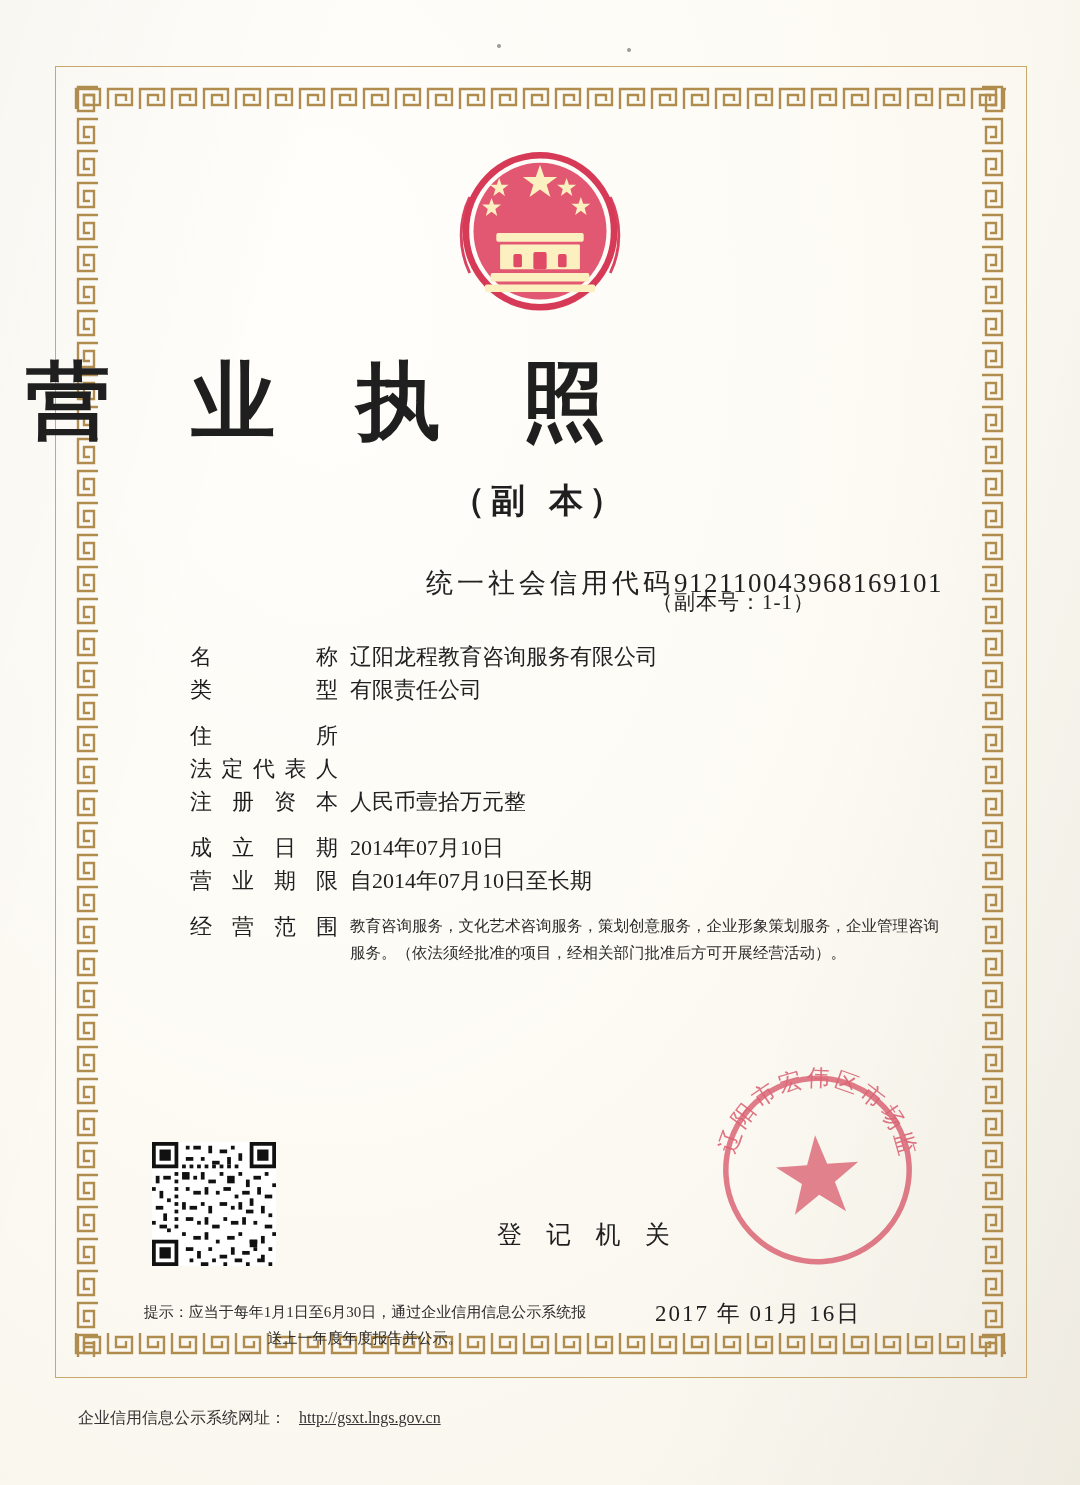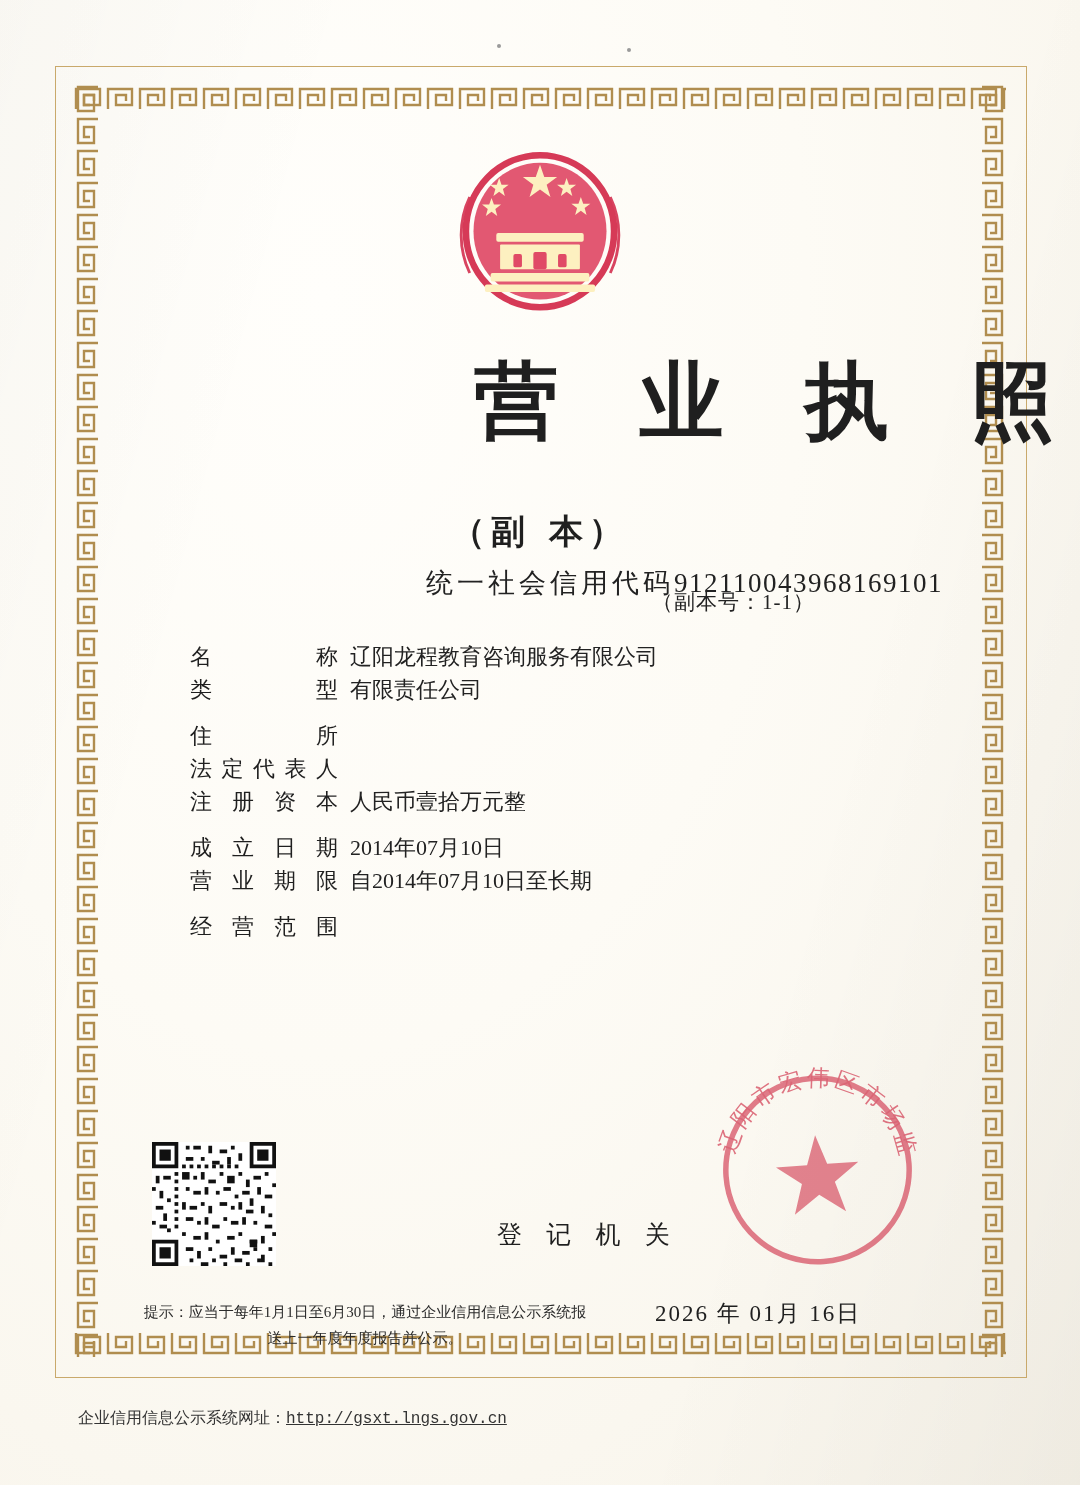--- a/index.html
+++ b/index.html
@@ -53,39 +53,38 @@
     transform: translateX(-50%);
     width: 190px;
     height: 190px;
   }
 
   
   .title {
     position: absolute;
     left: 0; right: 0;
     top: 345px;
-    text-align: right;
+    text-align: left;
     font-family: "DejaVu Serif", "Liberation Serif", serif;
     font-weight: bold;
     font-size: 84px;
     letter-spacing: 26px;
     text-indent: 26px;
     color: #1f1f1f;
   }
   .subtitle {
     position: absolute;
     left: 0; right: 0;
     top: 478px;
     text-align: center;
     font-family: "DejaVu Serif", "Liberation Serif", serif;
     font-weight: bold;
     font-size: 34px;
     letter-spacing: 6px;
     color: #1f1f1f;
-    margin-top: 31px;
   }
 
   .credit-code {
     position: absolute;
     right: 137px;
     top: 565px;
     font-size: 27px;
     letter-spacing: 1.5px;
     color: #222;
     white-space: nowrap;
@@ -196,21 +195,22 @@
   
   .footer-left {
     position: absolute;
     left: 78px;
     top: 1408px;
     font-size: 16px;
     color: #333;
   }
   .footer-left .url {
     text-decoration: underline;
-    font-family: Liberation Mono, monospace;
+    font-family: Liberation Serif, serif;
+    margin-left: 13px;
   }
   .footer-right {
     position: absolute;
     right: 60px;
     top: 1408px;
     font-size: 17px;
     color: #333;
     letter-spacing: 0.5px;
   }
 
@@ -363,20 +363,21 @@
       <div class="value">自2014年07月10日至长期</div>
     </div>
 
     <div class="row scope gap">
       <div class="label">
         <span>经</span>
         <span>营</span>
         <span>范</span>
         <span>围</span>
       </div>
+      <div class="value">教育咨询服务，文化艺术咨询服务，策划创意服务，企业形象策划服务，企业管理咨询服务。（依法须经批准的项目，经相关部门批准后方可开展经营活动）。</div>
     </div>
 
   </div>
 
   <svg class="qr" viewBox="0 0 33 33">
     <rect width="33" height="33" fill="#ffffff"></rect>
     <g fill="#111">
 
       <path d="M0,0 h7 v7 h-7 z M1,1 v5 h5 v-5 z M2,2 h3 v3 h-3 z"></path>
       <path d="M26,0 h7 v7 h-7 z M27,1 v5 h5 v-5 z M28,2 h3 v3 h-3 z"></path>
@@ -483,21 +484,21 @@
       <rect x="19" y="32" width="1" height="1"></rect>
         <rect x="22" y="31" width="2" height="1"></rect>
       <rect x="25" y="32" width="1" height="1"></rect>
         <rect x="28" y="31" width="1" height="1"></rect>
       <rect x="31" y="32" width="1" height="1"></rect>
       <rect x="26" y="26" width="2" height="2"></rect>
     </g>
   </svg>
 
   <div class="reg-authority">登 记 机 关</div>
-  <div class="reg-date">2026 年  01月  16日</div>
+  <div class="reg-date">2017 年  01月  16日</div>
 
   <svg class="seal" viewBox="0 0 240 240">
     <defs>
       <path id="sealArc" d="M 28,120 A 92,92 0 1 1 212,120" fill="none"></path>
     </defs>
     <circle cx="120" cy="120" r="100" fill="none" stroke="#d4455a" stroke-width="6" opacity="0.85"></circle>
     <polygon points="120,82 131,114 165,114 138,134 148,167 120,147 92,167 102,134 75,114 109,114" fill="#d4455a" opacity="0.8"></polygon>
     <text font-family="'DejaVu Serif','Liberation Serif',serif" font-size="25" fill="#d4455a" letter-spacing="4" opacity="0.9">
       <textPath href="#sealArc" startOffset="8%">辽阳市宏伟区市场监督管理局</textPath>
     </text>

